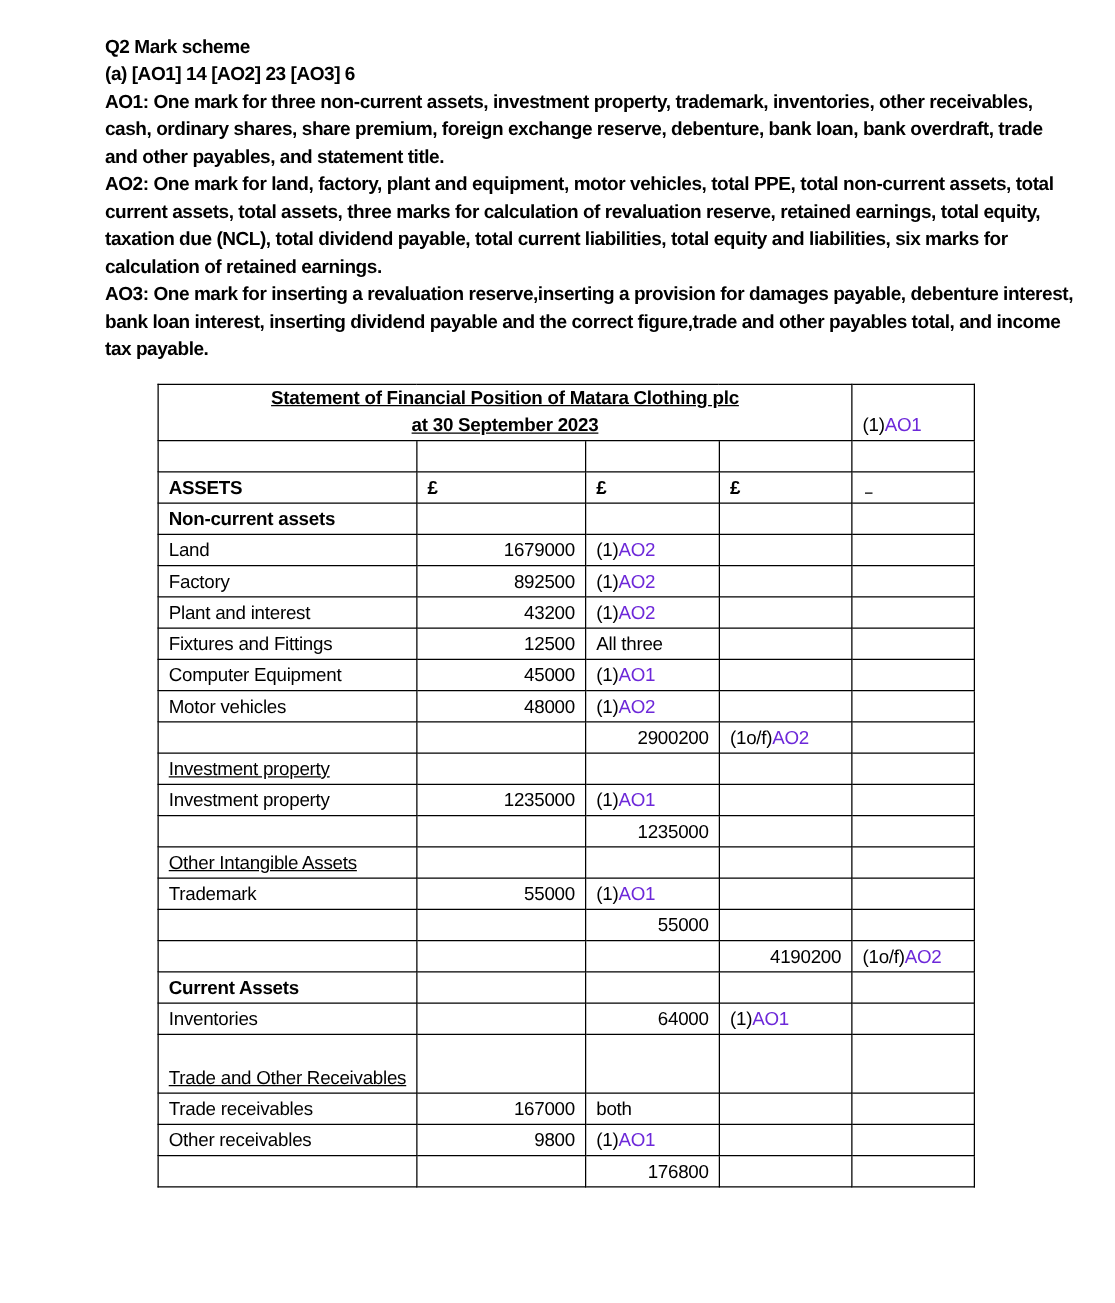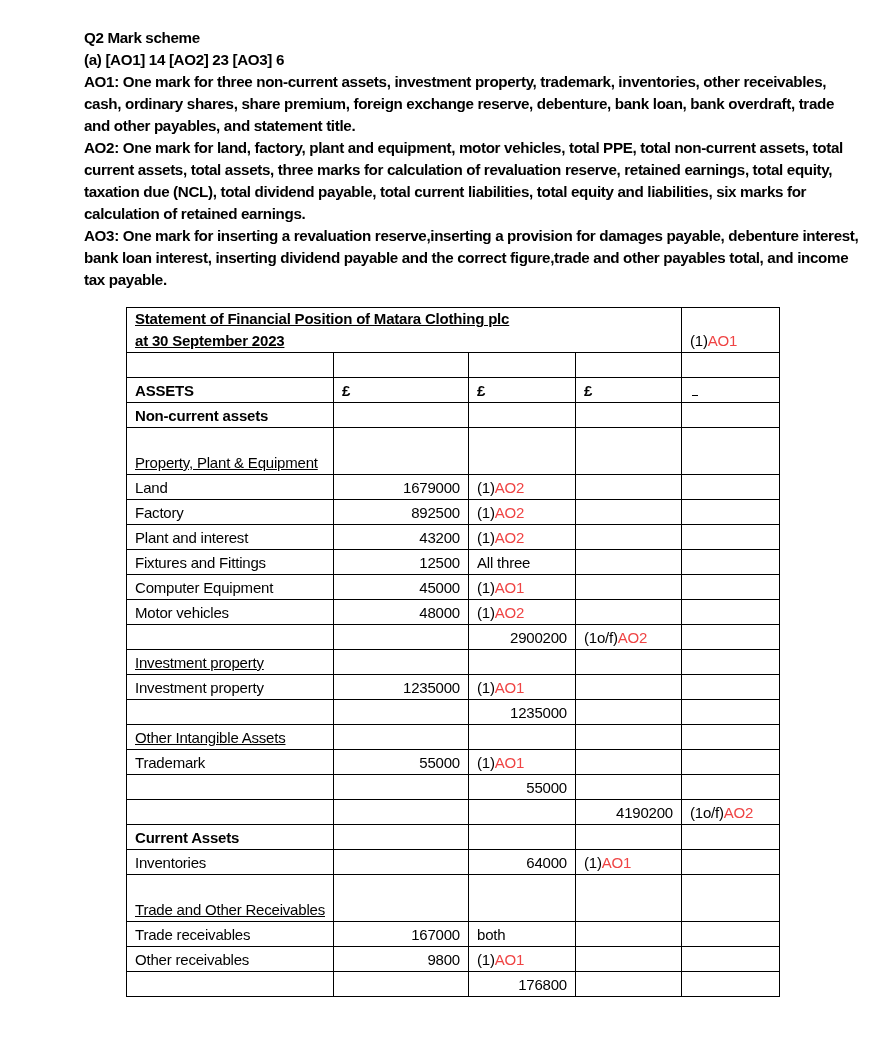--- a/index.html
+++ b/index.html
@@ -28,33 +28,33 @@
     line-height: 22px;
     white-space: nowrap;
     overflow: hidden;
   }
   col.c0 { width: 205px; }
   col.c1 { width: 135px; }
   col.c2 { width: 107px; }
   col.c3 { width: 106px; }
   col.c4 { width: 98px; }
   td.title-cell {
-    text-align: left; font-weight: bold; text-decoration: underline;
+    text-align: center; font-weight: bold; text-decoration: underline;
     line-height: 22px; padding-top: 3px; padding-bottom: 2px;
     vertical-align: middle;
   }
   td.title-cell span { display: block; }
   td.num { text-align: right; padding-right: 6px; }
   td.lab { padding-left: 8px; }
   td.ind { padding-left: 30px; }
   td.bold { font-weight: bold; }
   td.ul span.ulabel { text-decoration: underline; }
   td.wrap { white-space: normal; line-height: 22px; }
   td.mark { padding-left: 6px; }
-  .red { color: #ef4444; }
+  .red { color: #6d28d9; }
   tr.tall td { height: 46px; }
   tr.blank td { height: 24px; }
   .dash { display: inline-block; width: 6px; border-bottom: 1px solid #000; margin-left: 2px; height: 10px; }
 </style>
 </head>
 <body>
 
 <div class="intro">
   <p>Q2 Mark scheme</p>
   <p>(a) [AO1] 14  [AO2] 23  [AO3] 6</p>
@@ -93,27 +93,20 @@
     <td class="bold">£</td>
     <td><span class="dash"></span></td>
   </tr>
   <tr>
     <td class="lab bold">Non-current assets</td>
     <td></td>
         <td></td>
         <td></td>
         <td></td>
   </tr>
-  <tr class="tall">
-    <td class="lab ul wrap"><span class="ulabel">Property, Plant &amp; Equipment</span></td>
-    <td></td>
-        <td></td>
-        <td></td>
-        <td></td>
-  </tr>
   <tr>
     <td class="ind">Land</td>
     <td class="num">1679000</td>
     <td class="mark"><span>(1)</span><span class="red">AO2</span></td>
     <td></td>
         <td></td>
   </tr>
   <tr>
     <td class="ind">Factory</td>
     <td class="num">892500</td>

